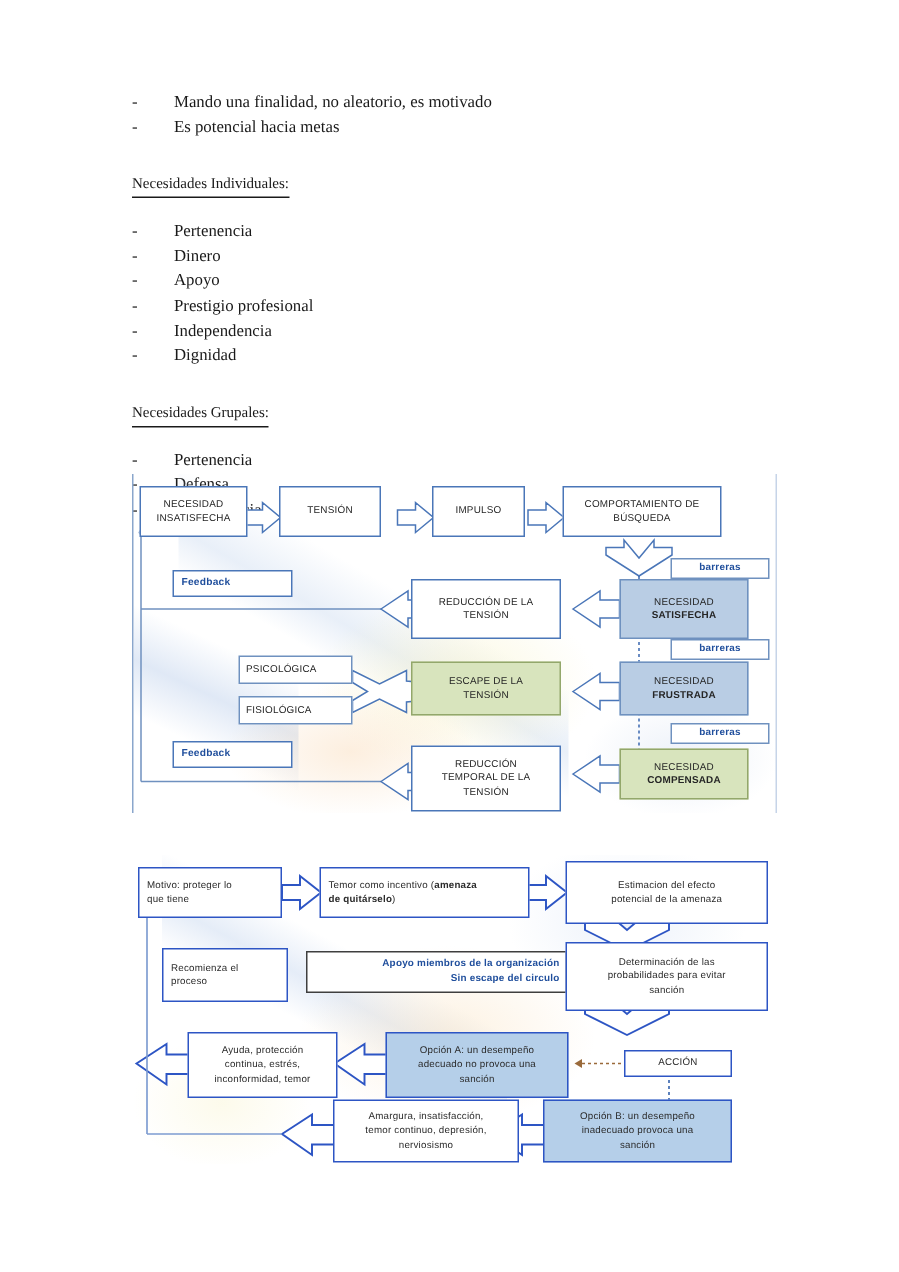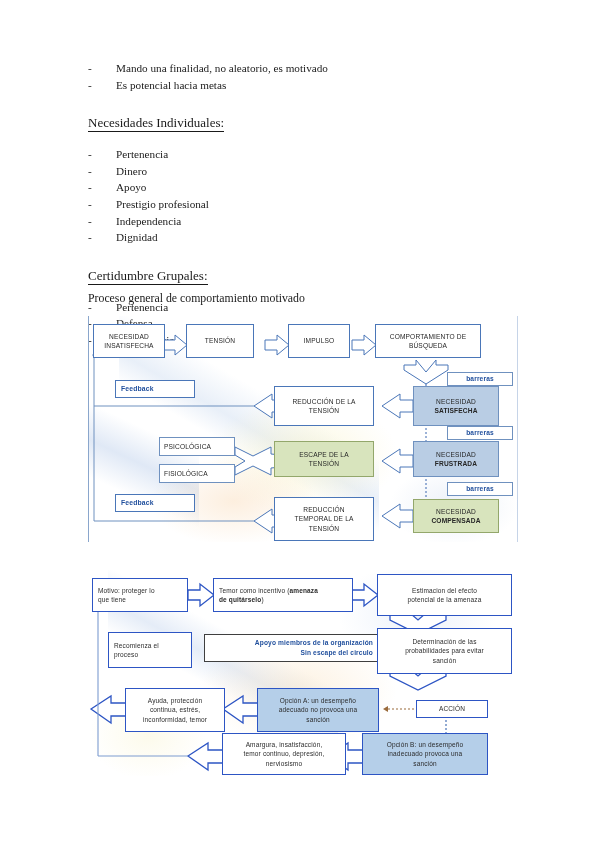--- a/index.html
+++ b/index.html
@@ -9,21 +9,21 @@
     color:#1a1a1a;overflow:hidden;position:relative;
   }
   .page{position:relative;width:599px;height:848px;}
 
   
   .textblock{position:absolute;left:88px;top:60px;width:430px;}
   .bullet-row{display:flex;font-size:11.2px;line-height:16.6px;}
   .bullet-dash{width:28px;flex:0 0 28px;}
   .bullet-txt{flex:1;}
   .heading{
-    font-size:13px;line-height:17px;margin-top:11px;margin-bottom:9px;
+    font-size:10px;line-height:17px;margin-top:11px;margin-bottom:9px;
     display:inline-block;border-bottom:1px solid #1a1a1a;padding-bottom:0px;
   }
 
   
   .diagram{position:absolute;overflow:hidden;}
   .d1{left:88px;top:316px;width:428px;height:226px;
       border-left:1px solid #8aa6cc;border-right:1px solid #c6d4e8;}
   .d2{left:88px;top:570px;width:428px;height:206px;}
 
   .wm{position:absolute;inset:0;overflow:hidden;pointer-events:none;z-index:0;}
@@ -94,38 +94,37 @@
     <div class="bullet-row">
       <span class="bullet-dash">-</span>
       <span class="bullet-txt">Independencia</span>
     </div>
     <div class="bullet-row">
       <span class="bullet-dash">-</span>
       <span class="bullet-txt">Dignidad</span>
     </div>
 
     <div style="height:10px"></div>
-    <div><span class="heading">Certidumbre Grupales:</span></div>
+    <div><span class="heading">Necesidades Grupales:</span></div>
     <div style="height:5px"></div>
 
     <div class="bullet-row">
       <span class="bullet-dash">-</span>
       <span class="bullet-txt">Pertenencia</span>
     </div>
     <div class="bullet-row">
       <span class="bullet-dash">-</span>
       <span class="bullet-txt">Defensa</span>
     </div>
     <div class="bullet-row">
       <span class="bullet-dash">-</span>
       <span class="bullet-txt">Dependencia</span>
     </div>
   </div>
 
-  <div style="position:absolute;left:88px;top:291px;font-size:11.8px;">Proceso general de comportamiento motivado</div>
 
   <div class="diagram d1">
 
     <div class="wm">
       <i style="left:-40px;top:-10px;width:150px;height:300px;background:linear-gradient(25deg,rgba(210,222,240,0) 40%,rgba(198,214,238,.55) 50%,rgba(210,222,240,0) 60%);"></i>
       <i style="left:30px;top:-20px;width:260px;height:280px;background:linear-gradient(30deg,rgba(220,230,245,0) 45%,rgba(205,220,240,.45) 52%,rgba(220,230,245,0) 62%);"></i>
       <i style="left:120px;top:80px;width:190px;height:120px;background:radial-gradient(ellipse at center,rgba(248,242,198,.55),rgba(248,242,198,0) 70%);"></i>
       <i style="left:60px;top:140px;width:170px;height:90px;background:radial-gradient(ellipse at center,rgba(250,222,190,.5),rgba(250,222,190,0) 70%);"></i>
       <i style="left:300px;top:150px;width:130px;height:80px;background:radial-gradient(ellipse at center,rgba(216,226,242,.5),rgba(216,226,242,0) 70%);"></i>
     </div>

